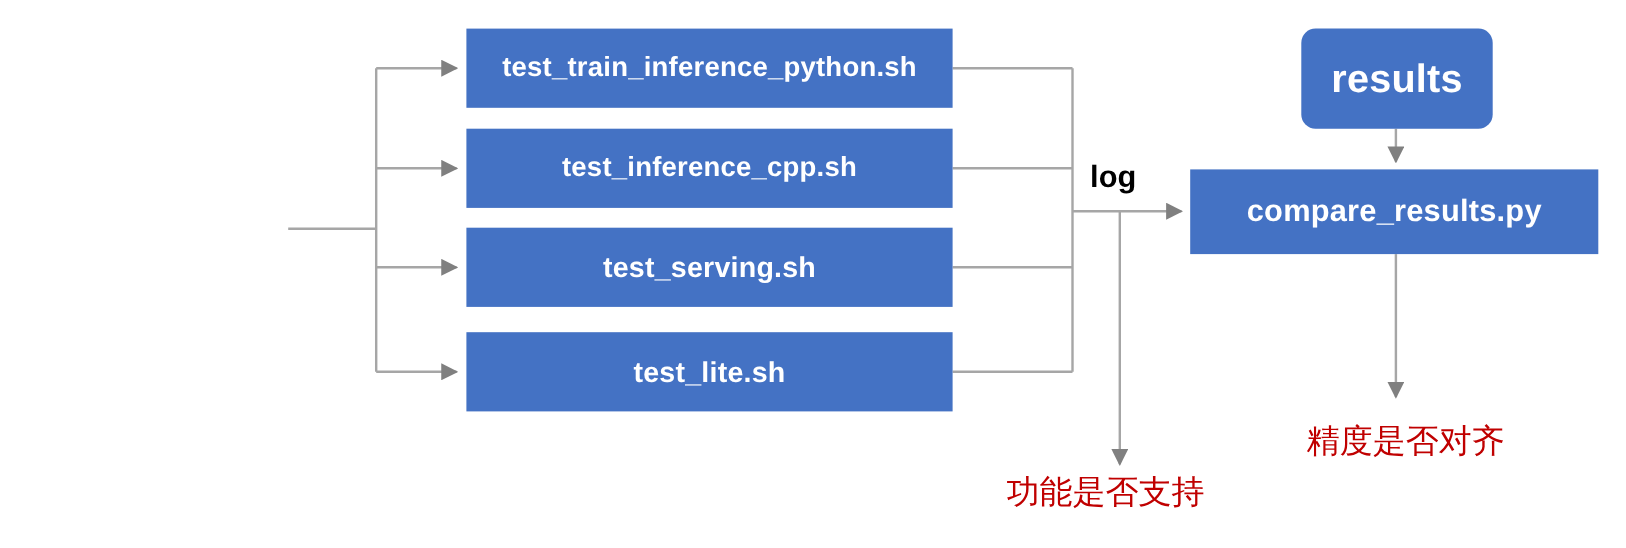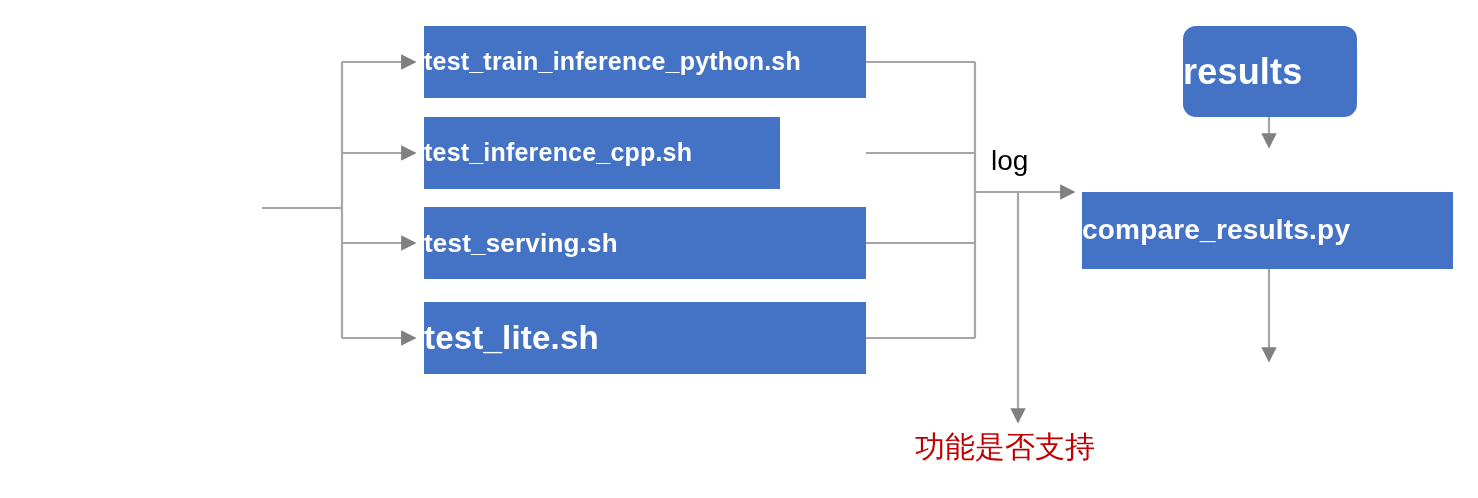--- a/index.html
+++ b/index.html
@@ -24,40 +24,40 @@
     width: 1478px;
     height: 498px;
     pointer-events: none;
   }
   .node {
     position: absolute;
     background: #4472C4;
     color: #ffffff;
     display: flex;
     align-items: center;
-    justify-content: flex-start;
+    justify-content: center;
     font-weight: bold;
     letter-spacing: 0.2px;
     text-align: center;
     box-sizing: border-box;
     line-height: 1.1;
   }
   .node-prepare   { left: 16px;   top: 165px; width: 246px; height: 88px;  font-size: 27px; }
   .node-train     { left: 424px;  top: 26px;  width: 442px; height: 72px;  font-size: 25px; }
-  .node-infcpp    { left: 424px;  top: 117px; width: 356px; height: 72px;  font-size: 25px; }
+  .node-infcpp    { left: 424px;  top: 117px; width: 442px; height: 72px;  font-size: 25px; }
   .node-serving   { left: 424px;  top: 207px; width: 442px; height: 72px;  font-size: 26px; }
-  .node-lite      { left: 424px;  top: 302px; width: 442px; height: 72px;  font-size: 33px; }
+  .node-lite      { left: 424px;  top: 302px; width: 442px; height: 72px;  font-size: 26px; }
   .node-results   { left: 1183px; top: 26px;  width: 174px; height: 91px;  font-size: 36px; border-radius: 13px; }
-  .node-compare   { left: 1082px; top: 154px; width: 371px; height: 77px;  font-size: 28px; margin-top: 38px; }
+  .node-compare   { left: 1082px; top: 154px; width: 371px; height: 77px;  font-size: 28px; }
 
   .edge-label {
     position: absolute;
     color: #000000;
     font-size: 28px;
-    font-weight: normal;
+    font-weight: bold;
     white-space: nowrap;
   }
   .label-log { left: 991px; top: 145px; }
 
   .annotation {
     position: absolute;
     color: #C00000;
     font-size: 30px;
     font-weight: normal;
     white-space: nowrap;
@@ -129,14 +129,15 @@
     <span>results</span>
   </div>
 
   <div class="node node-compare">
     <span>compare_results.py</span>
   </div>
 
   <div class="edge-label label-log">log</div>
 
   <div class="annotation ann-function">功能是否支持</div>
+  <div class="annotation ann-precision">精度是否对齐</div>
 
 </div>
 
 </body></html>

